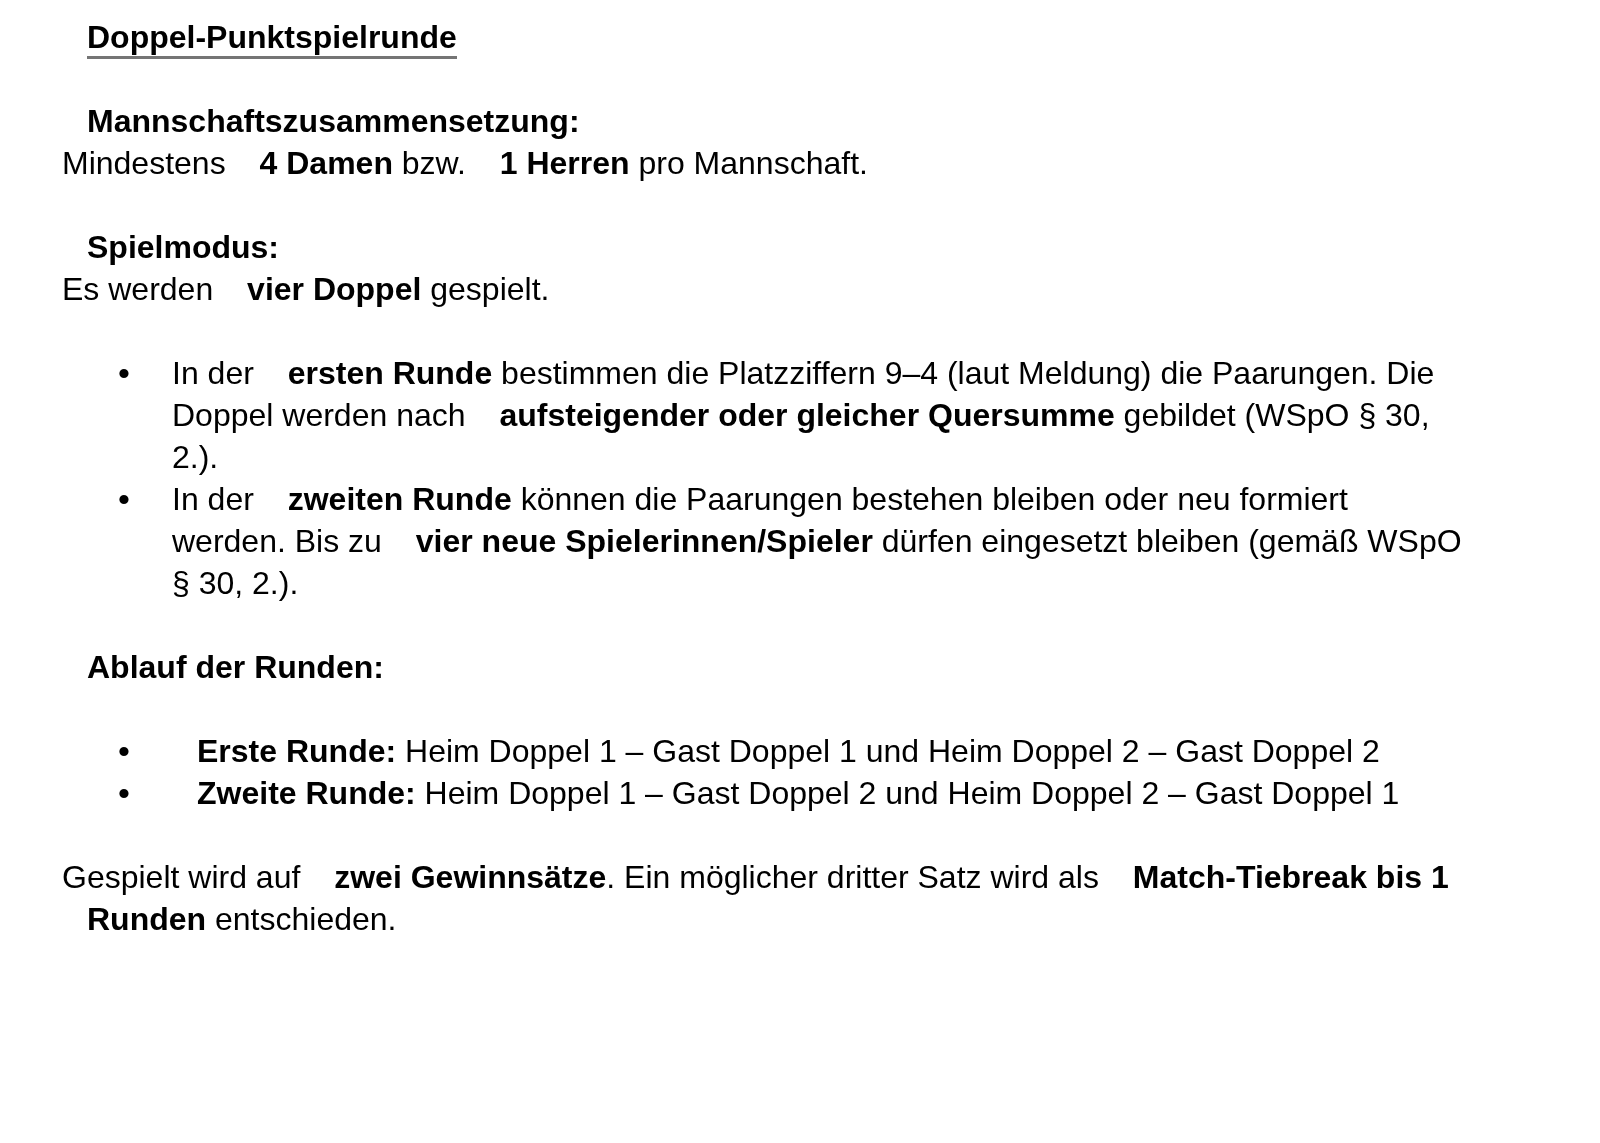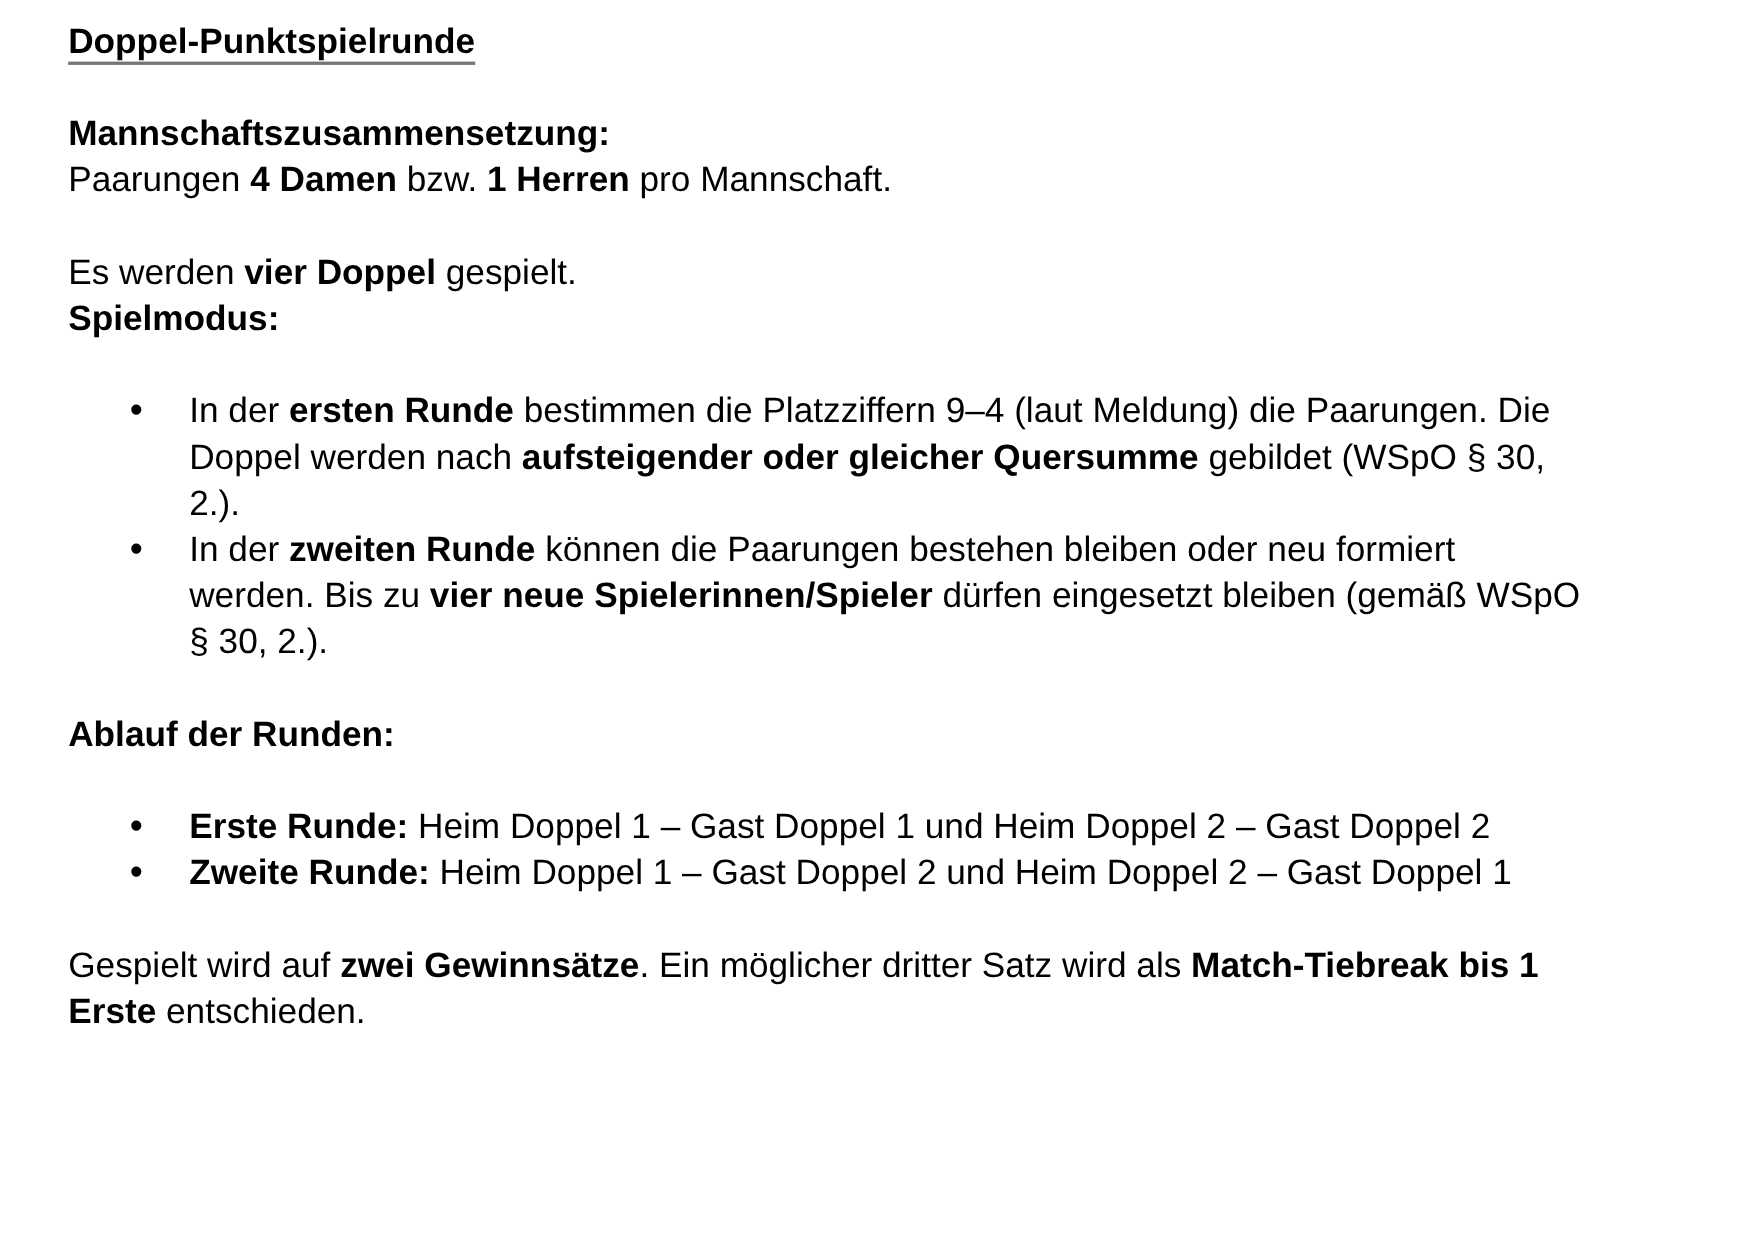--- a/index.html
+++ b/index.html
@@ -21,20 +21,21 @@
     padding: 16px 60px 0 62px;
   }
   .block {
     margin: 0 0 42px 0;
   }
   .line {
     white-space: nowrap;
   }
   .bold {
     font-weight: 700;
+    margin-left: 25px;
   }
   .underline {
     border-bottom: 3px solid var(--underline-color, #757575);
     padding-bottom: 1px;
   }
   .title .line {
     font-weight: 700;
   }
   .bullet-item {
     position: relative;
@@ -49,25 +50,25 @@
 </style>
 </head>
 <body>
 
 <div class="page" style="--page-bg: #ffffff; --text-color: #000000; --underline-color: #757575;">
     <div class="block title">
       <div class="line"><span class="bold underline">Doppel-Punktspielrunde</span></div>
     </div>
     <div class="block para">
       <div class="line"><span class="bold">Mannschaftszusammensetzung:</span></div>
-      <div class="line"><span>Paarungen </span><span class="bold">4 Damen</span><span> bzw. </span><span class="bold">1 Herren</span><span> pro Mannschaft.</span></div>
+      <div class="line"><span>Mindestens </span><span class="bold">4 Damen</span><span> bzw. </span><span class="bold">1 Herren</span><span> pro Mannschaft.</span></div>
     </div>
     <div class="block para">
+      <div class="line"><span class="bold">Spielmodus:</span></div>
       <div class="line"><span>Es werden </span><span class="bold">vier Doppel</span><span> gespielt.</span></div>
-      <div class="line"><span class="bold">Spielmodus:</span></div>
     </div>
     <div class="block bullets">
       <div class="bullet-item">
         <span class="bullet-marker">•</span>
         <div>
           <div class="line"><span>In der </span><span class="bold">ersten Runde</span><span> bestimmen die Platzziffern 9–4 (laut Meldung) die Paarungen. Die</span></div>
           <div class="line"><span>Doppel werden nach </span><span class="bold">aufsteigender oder gleicher Quersumme</span><span> gebildet (WSpO § 30,</span></div>
           <div class="line"><span>2.).</span></div>
         </div>
       </div>
@@ -92,15 +93,15 @@
       </div>
       <div class="bullet-item">
         <span class="bullet-marker">•</span>
         <div>
           <div class="line"><span class="bold">Zweite Runde:</span><span> Heim Doppel 1 – Gast Doppel 2 und Heim Doppel 2 – Gast Doppel 1</span></div>
         </div>
       </div>
     </div>
     <div class="block para">
       <div class="line"><span>Gespielt wird auf </span><span class="bold">zwei Gewinnsätze</span><span>. Ein möglicher dritter Satz wird als </span><span class="bold">Match-Tiebreak bis 1</span></div>
-      <div class="line"><span class="bold">Erste</span><span> entschieden.</span></div>
+      <div class="line"><span class="bold">Runden</span><span> entschieden.</span></div>
     </div>
   </div>
 
 </body></html>

